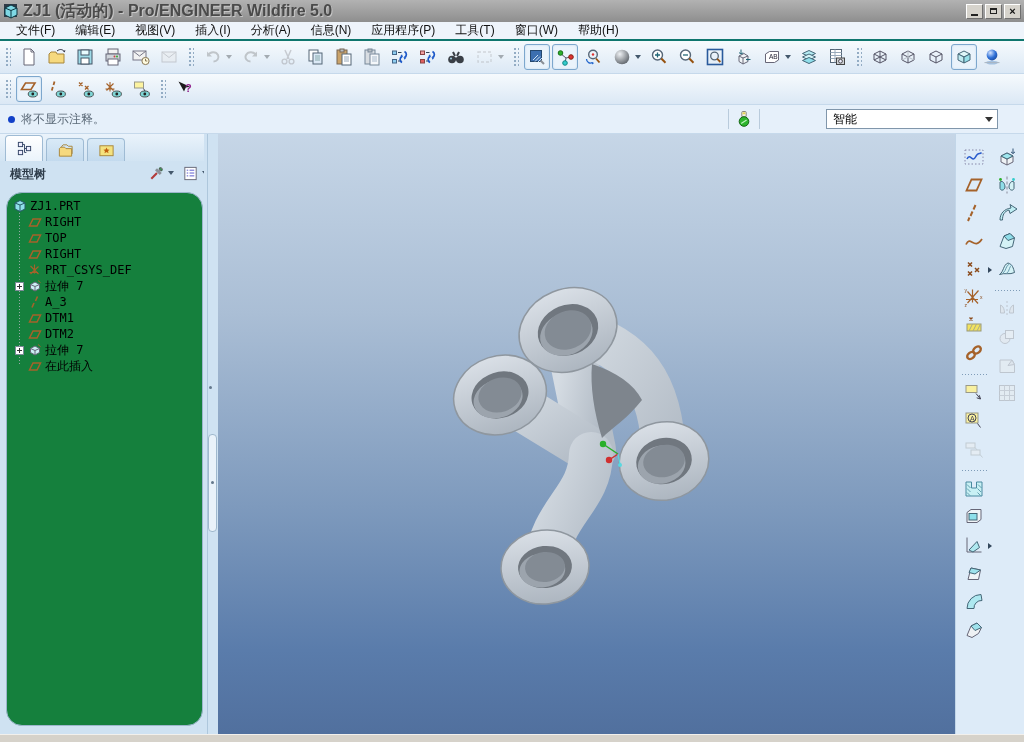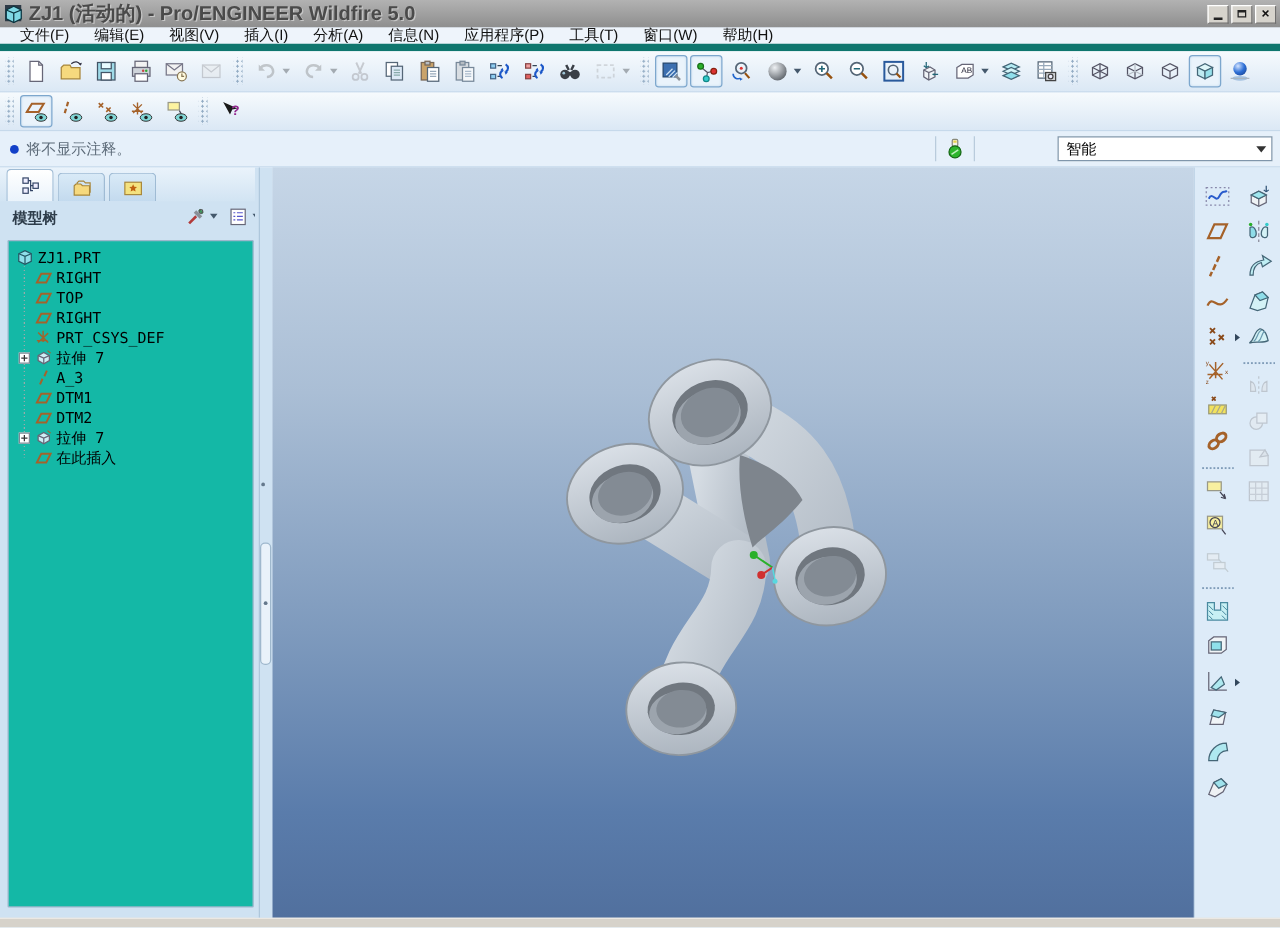--- a/index.html
+++ b/index.html
@@ -15,21 +15,21 @@
     white-space:nowrap; overflow:hidden; font-size:16px; }
   .winbtns { display:flex; gap:2px; }
   .wbtn { width:17px; height:15px; background:#d6d3cc; border:1px solid;
     border-color:#ffffff #6f6f6f #6f6f6f #ffffff; display:flex; align-items:center;
     justify-content:center; padding:0; cursor:default; }
   .glyph-min { width:7px; height:2px; background:#222; margin-top:7px; }
   .glyph-restore { width:7px; height:6px; border:1px solid #222; border-top-width:2px; }
   .glyph-close { font-size:11px; font-weight:bold; color:#111; line-height:1; }
 
   
-  .menubar { height:19px; background:#eef4fb; border-bottom:6px solid #0f766e;
+  .menubar { height:19px; background:#eef4fb; border-bottom:2px solid #0f766e;
     display:flex; align-items:center; padding-left:6px; flex:0 0 auto; }
   .menu-item { padding:1px 10px; color:#111; cursor:default; white-space:nowrap; }
 
   
   .toolbar { background:linear-gradient(#f6fafd,#dbe8f5); border-bottom:1px solid #c6d9eb;
     display:flex; align-items:center; flex:0 0 auto; }
   .tb1 { height:33px; } .tb2 { height:31px; }
   .tbtn { width:26px; height:26px; border:1px solid transparent; border-radius:3px;
     background:transparent; display:inline-flex; align-items:center; justify-content:center;
     margin:0 1px; position:relative; padding:0; }
@@ -45,43 +45,43 @@
 
   
   .msgbar { height:29px; background:#e6f0fa; border-bottom:1px solid #c6d9eb;
     display:flex; align-items:center; padding-left:8px; flex:0 0 auto; }
   .bullet { width:7px; height:7px; border-radius:50%; background:#1240c8; margin-right:6px; }
   .msgtext { color:#5d6b79; flex:1; }
   .msgright { display:flex; align-items:center; }
   .vsep { width:1px; height:20px; background:#b9cbdc; margin:0 6px; }
   .statusicon { width:18px; height:18px; display:inline-flex; }
   .filterbox { width:172px; height:20px; background:#fff; border:1px solid #8096ab;
-    display:flex; align-items:center; padding-left:6px; margin:0 6px 0 60px; }
+    display:flex; align-items:center; padding-left:6px; margin:0 26px 0 60px; }
   .filterbox span:first-child { flex:1; }
   .ddarrow { width:16px; height:18px; display:flex; align-items:center; justify-content:center; }
   .ddarrow::after { content:""; width:0; height:0; border-left:4px solid transparent;
     border-right:4px solid transparent; border-top:5px solid #333; }
 
   
   .main { flex:1; display:flex; position:relative; min-height:0; }
 
   .navigator { width:218px; background:#cfe2f2; position:relative; flex:0 0 auto; }
   .navtabs { height:27px; display:flex; align-items:flex-end; padding-left:5px; gap:3px;
     background:linear-gradient(#eaf3fb,#d2e4f3); }
   .navtab { width:38px; height:23px; border:1px solid #9fbbd4; border-bottom:none;
     border-radius:4px 4px 0 0; display:flex; align-items:center; justify-content:center;
     background:linear-gradient(#d9eaf7,#c3daee); }
   .navtab.active { height:26px; background:linear-gradient(#ffffff,#eaf3fb); }
   .navtab svg { width:17px; height:17px; }
   .navheader { height:27px; display:flex; align-items:center; padding:0 10px 0 10px;gap:20px; }
   .navtitle { font-weight:bold; color:#2e3c4a; flex:1; }
   .navhbtn { display:inline-flex; align-items:center; margin-left:8px; background:transparent; border:none; padding:0; }
   .navhbtn svg { width:17px; height:17px; }
-  .treepanel { position:absolute; left:6px; right:15px; top:58px; bottom:8px; background:#14b8a6;
-    border:1px solid #9cb6cc; border-radius:1px; overflow:hidden; padding:5px 2px 2px 5px; }
+  .treepanel { position:absolute; left:6px; right:15px; top:58px; bottom:8px; background:#15803d;
+    border:1px solid #9cb6cc; border-radius:16px; overflow:hidden; padding:5px 2px 2px 5px; }
   .treelines { position:absolute; left:12px; top:20px; width:1px; height:153px;
     background:repeating-linear-gradient(#9aa 0 1px,transparent 1px 3px); }
   .trow { display:flex; align-items:center; height:16px; white-space:nowrap;
     font-family:"DejaVu Sans Mono","Liberation Mono",monospace; font-size:12px; color:#000; }
   .trow .gut { width:15px; flex:0 0 auto; display:flex; align-items:center; justify-content:center; }
   .trow.child { padding-left:0; }
   .plusbox { width:9px; height:9px; border:1px solid #7c8a97; background:#fff; position:relative; }
   .plusbox::before { content:""; position:absolute; left:1px; right:1px; top:3px; height:1px; background:#333; }
   .plusbox::after { content:""; position:absolute; top:1px; bottom:1px; left:3px; width:1px; background:#333; }
   .ticon { width:14px; height:14px; margin:0 3px 0 1px; flex:0 0 auto; }

